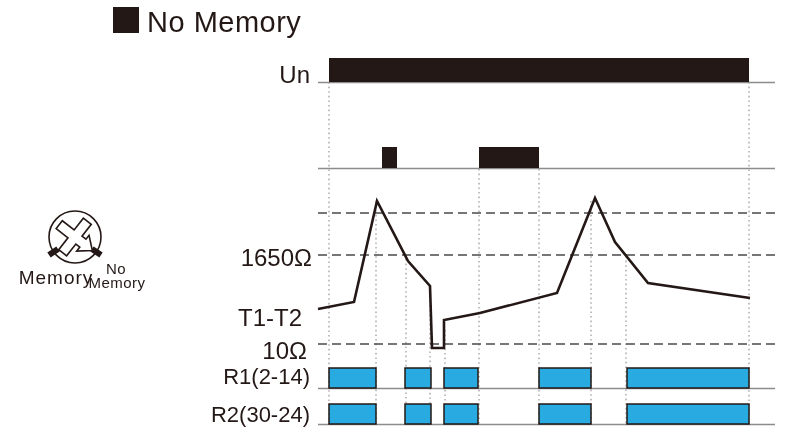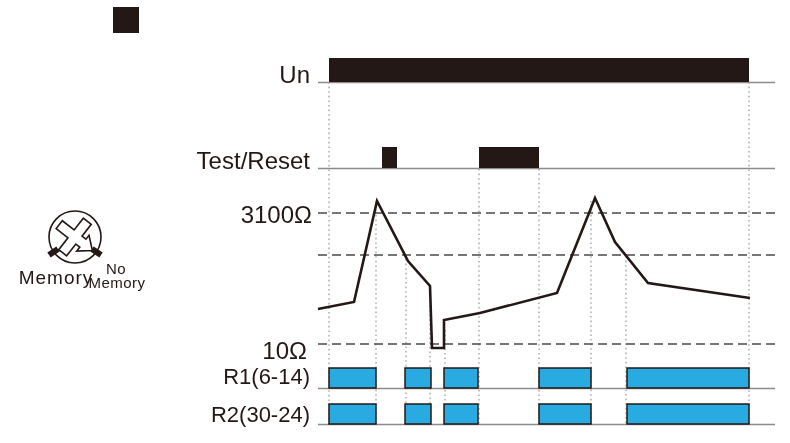--- a/index.html
+++ b/index.html
@@ -45,26 +45,27 @@
       <rect x="627" y="368" width="122" height="20" fill="#29abe2" stroke="#231815" stroke-width="1.5"></rect>
       <rect x="329" y="404" width="47" height="20" fill="#29abe2" stroke="#231815" stroke-width="1.5"></rect>
       <rect x="405" y="404" width="26" height="20" fill="#29abe2" stroke="#231815" stroke-width="1.5"></rect>
       <rect x="444" y="404" width="34" height="20" fill="#29abe2" stroke="#231815" stroke-width="1.5"></rect>
       <rect x="539" y="404" width="52" height="20" fill="#29abe2" stroke="#231815" stroke-width="1.5"></rect>
       <rect x="627" y="404" width="122" height="20" fill="#29abe2" stroke="#231815" stroke-width="1.5"></rect>
       <polyline points="318,309 354,302 377,201 408,261 430,286 432,348 444,348 444,320 480,313 557,293 595,198 615,242 648,283 750,298" fill="none" stroke="#231815" stroke-width="2.6" stroke-linejoin="miter"></polyline>
     </svg>
 
   <div class="legend-square" style="left:113px;top:7px;"></div>
+  <div class="lbl title-text" style="left:147px;top:8px;">No Memory</div>
 
   <div class="lbl row-lbl" style="right:480px;top:63px;">Un</div>
-  <div class="lbl row-lbl" style="right:480px;top:149px;">Test/Reset</div>
-  <div class="lbl row-lbl" style="right:478px;top:203px;">3100Ω</div>
+  <div class="lbl row-lbl" style="right:478px;top:246px;">1650Ω</div>
+  <div class="lbl row-lbl" style="right:488px;top:306px;">T1-T2</div>
   <div class="lbl row-lbl" style="right:483px;top:339px;">10Ω</div>
-  <div class="lbl row-lbl" style="right:480px;top:366px;font-size:22px;">R1(6-14)</div>
+  <div class="lbl row-lbl" style="right:480px;top:366px;font-size:22px;">R1(2-14)</div>
   <div class="lbl row-lbl" style="right:480px;top:404px;font-size:22px;">R2(30-24)</div>
 
   <svg width="140" height="80" viewBox="0 0 140 80" style="left:5px;top:197px;">
     <circle cx="70" cy="40" r="26" fill="none" stroke="#231815" stroke-width="1.6"></circle>
     <line x1="53" y1="52" x2="44" y2="58" stroke="#231815" stroke-width="6"></line>
     <line x1="87" y1="52" x2="96" y2="58" stroke="#231815" stroke-width="6"></line>
     <g transform="translate(70,40) rotate(38)">
       <path d="M -20 -5 H -5 V -20 H 5 V -5 H 10 V -10 L 22 0 L 10 10 V 5 H 5 V 20 H -5 V 5 H -20 Z" fill="#ffffff" stroke="#231815" stroke-width="1.6" stroke-linejoin="miter"></path>
     </g>
   </svg>

